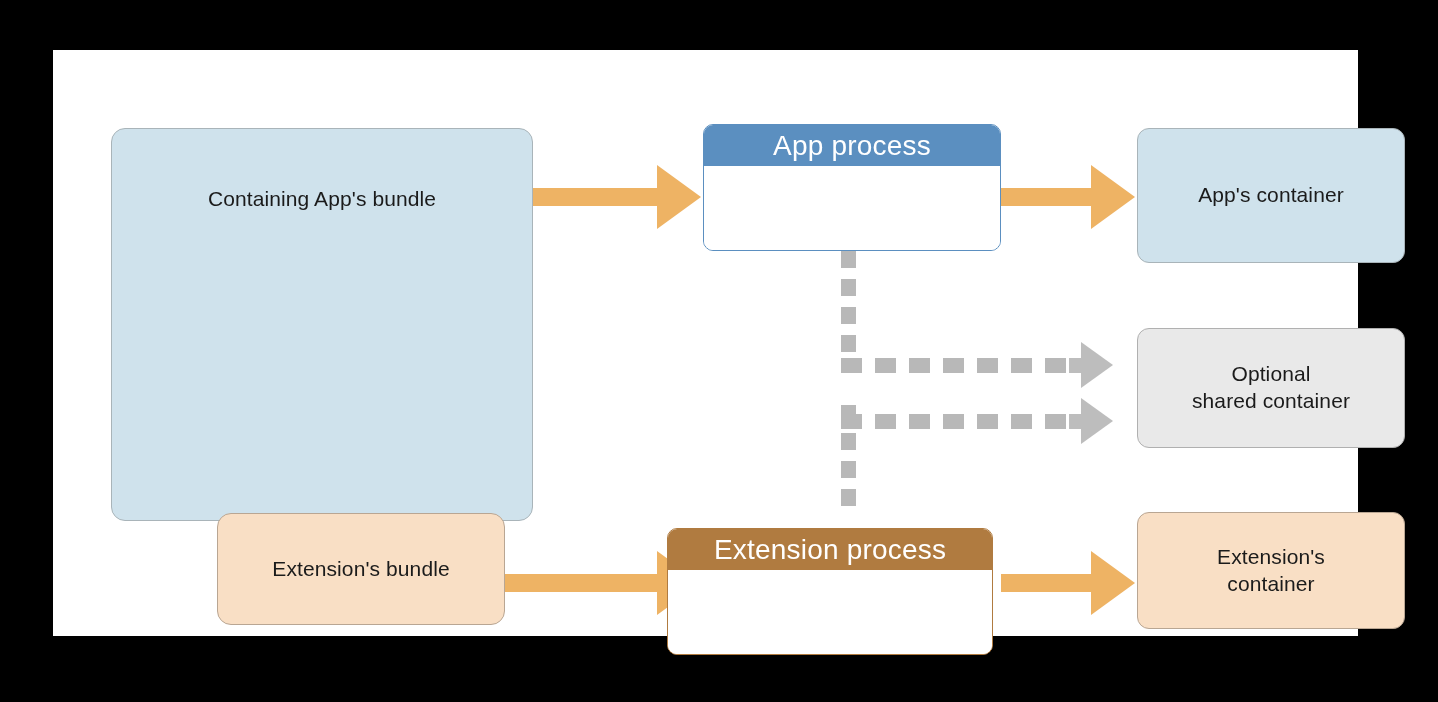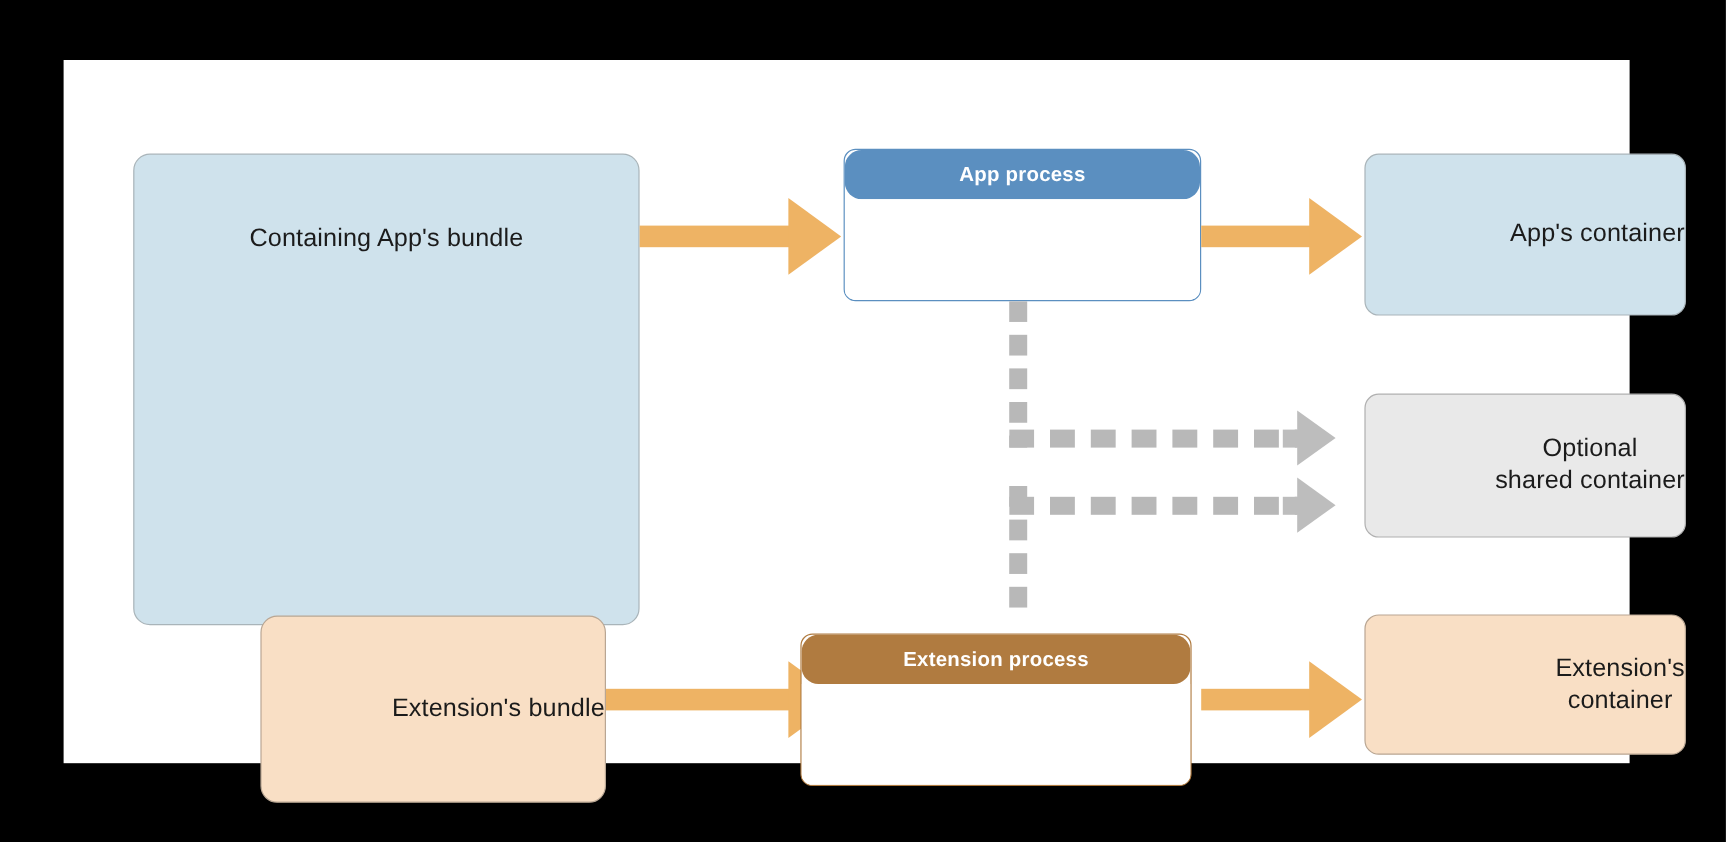--- a/index.html
+++ b/index.html
@@ -22,63 +22,62 @@
     width: 1305px; height: 586px;
     background: #ffffff;
   }
 
   
   .box {
     position: absolute;
     border-radius: 12px;
     display: flex;
     align-items: center;
-    justify-content: flex-end;
+    justify-content: center;
     text-align: center;
     color: #1b1b1b;
     font-size: 21px;
     line-height: 1.28;
     letter-spacing: .1px;
   }
 
   .bundle-group {
     left: 58px; top: 78px;
     width: 422px; height: 393px;
     background: #cfe2ec;
     border: 1.5px solid #a9b4b9;
     border-radius: 14px;
     align-items: flex-start;
     justify-content: center;
     padding-top: 57px;
   }
   .ext-bundle {
     left: 164px; top: 463px;
-    width: 288px; height: 156px;
+    width: 288px; height: 112px;
     background: #f9dfc5;
     border: 1.5px solid #b9a693;
     border-radius: 14px;
   }
 
   
   .process {
     position: absolute;
     border-radius: 10px;
     overflow: hidden;
     background: #ffffff;
   }
   .process .head {
     height: 41px;
     display: flex;
     align-items: center;
     justify-content: center;
-    font-size: 17px;
-    font-weight: bold;
+    font-size: 28px;
+    font-weight: normal;
     color: #ffffff;
     letter-spacing: .2px;
-    border-radius: 14px;
   }
   .process .body { background: #ffffff; }
 
   .app-process {
     left: 650px; top: 74px;
     width: 298px; height: 127px;
     border: 1.6px solid #5b8fc0;
   }
   .app-process .head { background: #5b8fc0; }
   .app-process .body { height: calc(100% - 41px); }

